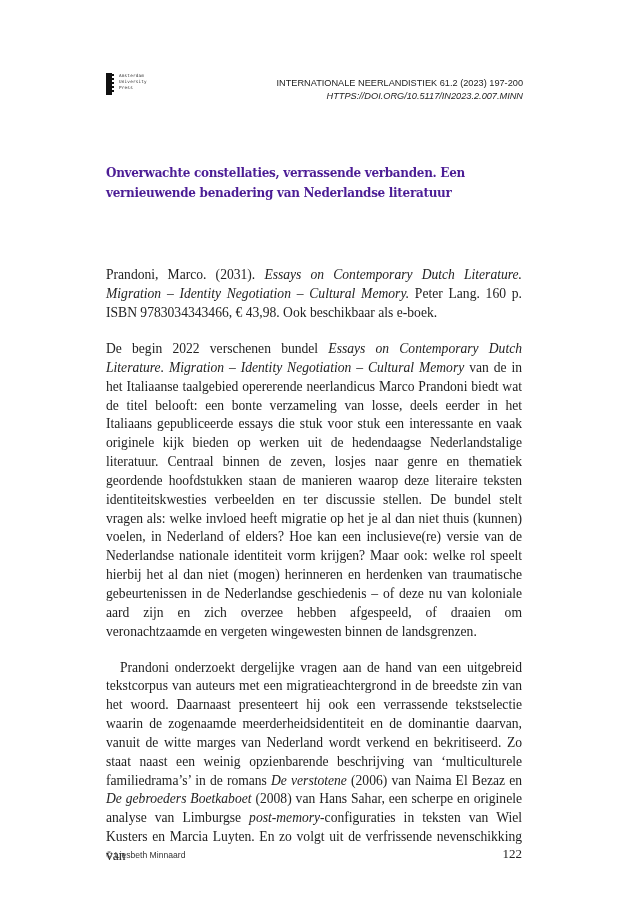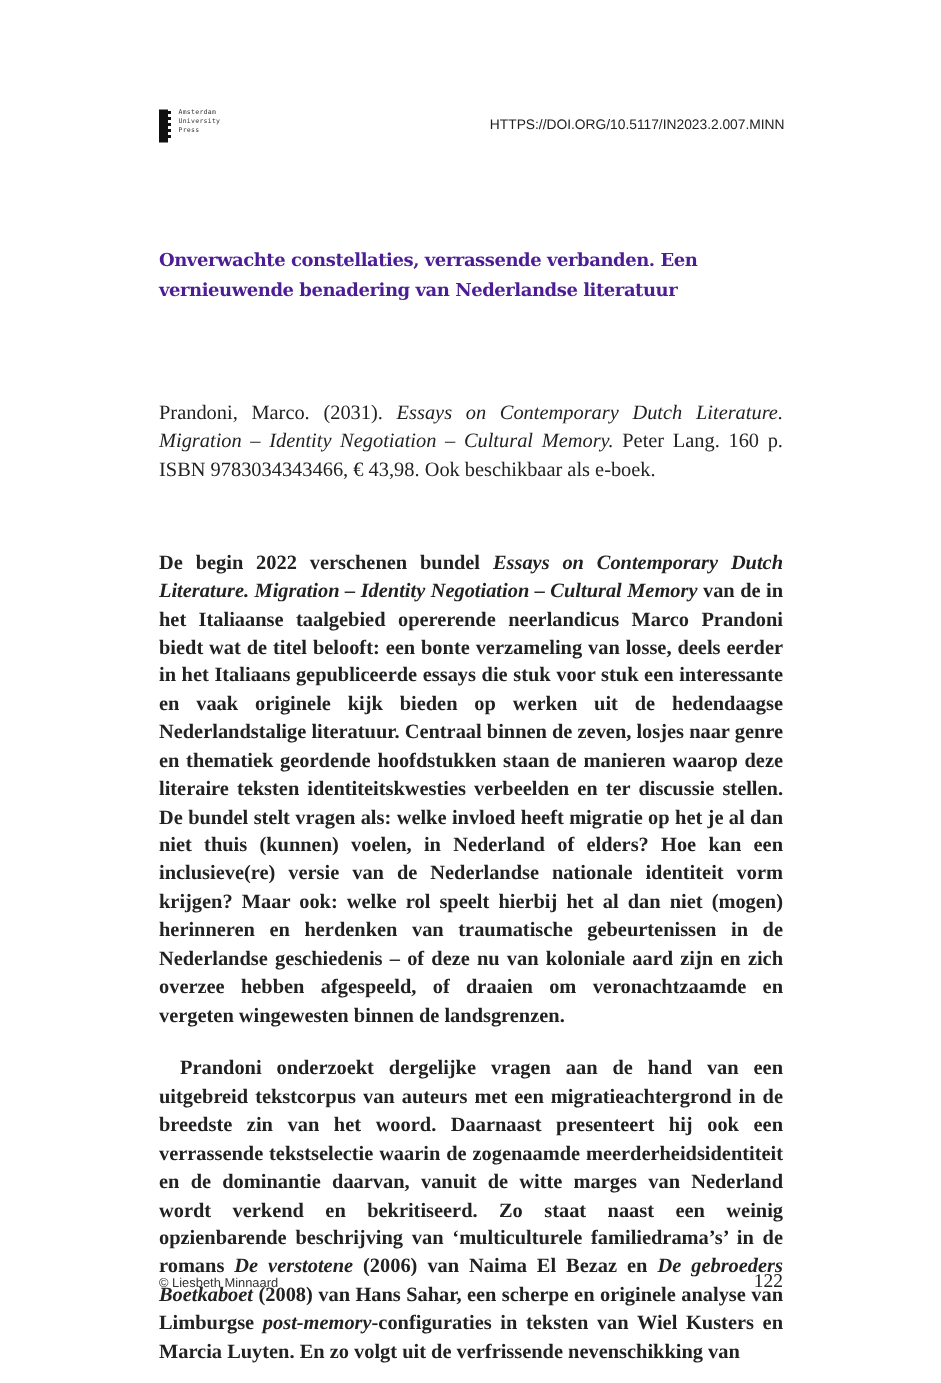--- a/index.html
+++ b/index.html
@@ -5,43 +5,44 @@
     html, body { margin: 0; padding: 0; background: #ffffff; }
     body { width: 627px; height: 922px; position: relative; overflow: hidden; color: #1a1a1a; }
     .logo { position: absolute; left: 106px; top: 73px; display: flex; align-items: flex-start; }
     .logo-bar { width: 6px; height: 22px; background: #111; position: relative; }
     .logo-bar::after {
       content: ""; position: absolute; right: -2px; top: 1px; width: 2px; height: 20px;
       background: repeating-linear-gradient(to bottom, #111 0 2px, transparent 2px 4px);
     }
     .logo-text { margin-left: 7px; font-family: "DejaVu Sans Mono", monospace; font-size: 4.3px; line-height: 6px; color: #333; letter-spacing: 0.2px; }
     .header { position: absolute; right: 104px; top: 77px; text-align: right; font-family: "Liberation Sans", sans-serif; font-size: 9.2px; line-height: 13px; color: #222; }
-    .header .doi { }
+    .header .doi { font-style: italic; }
     .title { position: absolute; left: 106px; top: 164px; width: 430px; font-family: "DejaVu Serif", serif; font-weight: bold; font-size: 12px; line-height: 19.5px; color: #4c1d95; margin: 0; letter-spacing: -0.3px; }
     .ref { position: absolute; left: 106px; top: 266px; width: 416px; font-family: "Liberation Serif", serif; font-size: 13.6px; line-height: 18.8px; color: #222; text-align: justify; }
-    .body { position: absolute; left: 106px; top: 366px; width: 416px; font-family: "Liberation Serif", serif; font-size: 13.6px; line-height: 18.85px; color: #222; text-align: justify; font-weight: bold; }
+    .body { position: absolute; left: 106px; top: 340px; width: 416px; font-family: "Liberation Serif", serif; font-size: 13.6px; line-height: 18.85px; color: #222; text-align: justify; }
     .body p { margin: 0; }
     .body p.indent { text-indent: 14px; margin-top: 17px; }
     .footer-left { position: absolute; left: 106px; top: 850px; font-family: "Liberation Sans", sans-serif; font-size: 8.6px; color: #333; }
     .footer-right { position: absolute; right: 105px; top: 846px; font-family: "Liberation Serif", serif; font-size: 13px; color: #222; }
     i { font-style: italic; }
   </style>
 </head>
 <body>
 
 <div class="logo">
   <div class="logo-bar"></div>
   <div class="logo-text">
     <div>Amsterdam</div>
     <div>University</div>
     <div>Press</div>
   </div>
 </div>
 
 <div class="header">
+  <div>INTERNATIONALE NEERLANDISTIEK 61.2 (2023) 197-200</div>
   <div class="doi">HTTPS://DOI.ORG/10.5117/IN2023.2.007.MINN</div>
 </div>
 
 <h1 class="title">Onverwachte constellaties, verrassende verbanden. Een vernieuwende benadering van Nederlandse literatuur</h1>
 
 <div class="ref"><span>Prandoni, Marco. (2031). </span><i>Essays on Contemporary Dutch Literature. Migration – Identity Negotiation – Cultural Memory.</i><span> Peter Lang. 160 p. ISBN 9783034343466, € 43,98. Ook beschikbaar als e-boek.</span></div>
 
 <div class="body">
   <p><span>De begin 2022 verschenen bundel </span><i>Essays on Contemporary Dutch Literature. Migration – Identity Negotiation – Cultural Memory</i><span> van de in het Italiaanse taalgebied opererende neerlandicus Marco Prandoni biedt wat de titel belooft: een bonte verzameling van losse, deels eerder in het Italiaans gepubliceerde essays die stuk voor stuk een interessante en vaak originele kijk bieden op werken uit de hedendaagse Nederlandstalige literatuur. Centraal binnen de zeven, losjes naar genre en thematiek geordende hoofdstukken staan de manieren waarop deze literaire teksten identiteitskwesties verbeelden en ter discussie stellen. De bundel stelt vragen als: welke invloed heeft migratie op het je al dan niet thuis (kunnen) voelen, in Nederland of elders? Hoe kan een inclusieve(re) versie van de Nederlandse nationale identiteit vorm krijgen? Maar ook: welke rol speelt hierbij het al dan niet (mogen) herinneren en herdenken van traumatische gebeurtenissen in de Nederlandse geschiedenis – of deze nu van koloniale aard zijn en zich overzee hebben afgespeeld, of draaien om veronachtzaamde en vergeten wingewesten binnen de landsgrenzen.</span></p>
   <p class="indent"><span>Prandoni onderzoekt dergelijke vragen aan de hand van een uitgebreid tekstcorpus van auteurs met een migratieachtergrond in de breedste zin van het woord. Daarnaast presenteert hij ook een verrassende tekstselectie waarin de zogenaamde meerderheidsidentiteit en de dominantie daarvan, vanuit de witte marges van Nederland wordt verkend en bekritiseerd. Zo staat naast een weinig opzienbarende beschrijving van ‘multiculturele familiedrama’s’ in de romans </span><i>De verstotene</i><span> (2006) van Naima El Bezaz en </span><i>De gebroeders Boetkaboet</i><span> (2008) van Hans Sahar, een scherpe en originele analyse van Limburgse </span><i>post-memory</i><span>-configuraties in teksten van Wiel Kusters en Marcia Luyten. En zo volgt uit de verfrissende nevenschikking van</span></p>

